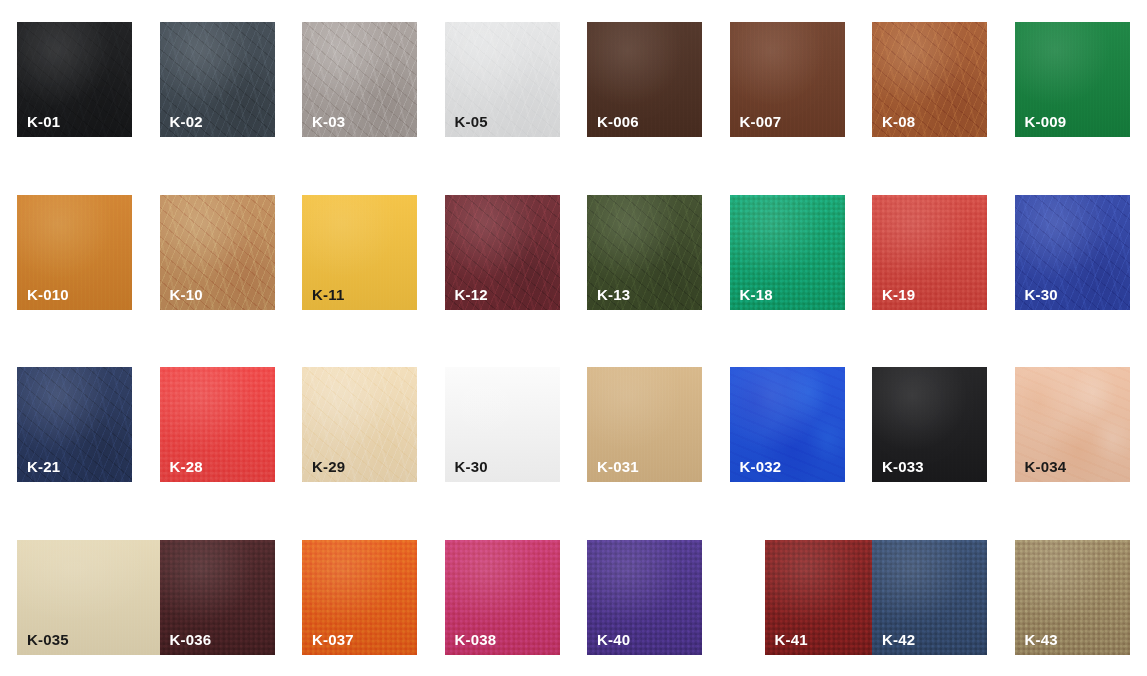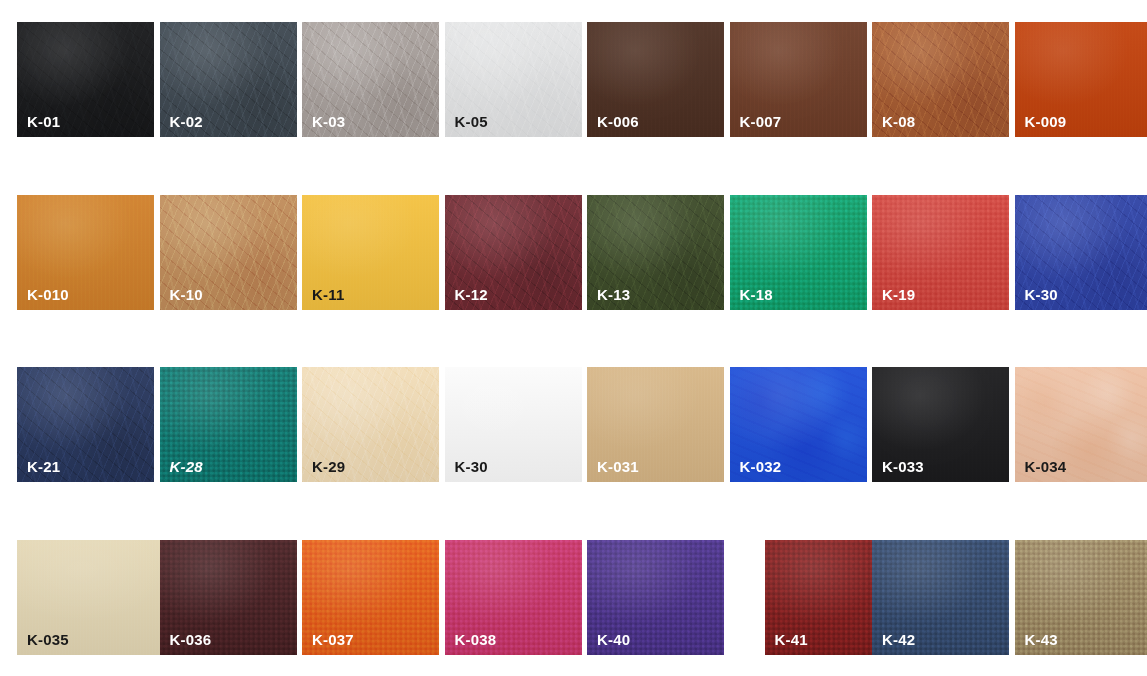--- a/index.html
+++ b/index.html
@@ -24,21 +24,21 @@
     padding: 22px 0 0 17px;
     display: grid;
     grid-template-columns: repeat(8, 115px);
     grid-template-rows: repeat(4, 115px);
     column-gap: 27.5px;
     row-gap: 57.5px;
   }
 
   .swatch {
     position: relative;
-    width: 137px;
+    width: 115px;
     height: 115px;
     overflow: hidden;
     background-repeat: no-repeat;
     background-size: 100% 100%;
     isolation: isolate;
   }
 
   
   .swatch .grain {
     position: absolute;
@@ -139,21 +139,21 @@
     <div class="swatch" style="background-color: rgb(108, 60, 39);">
       <div class="grain t-smooth"></div>
       <div class="sheen"></div>
       <span class="swatch-label light">K-007</span>
     </div>
     <div class="swatch" style="background-color: rgb(165, 90, 48);">
       <div class="grain t-crinkle"></div>
       <div class="sheen"></div>
       <span class="swatch-label light">K-08</span>
     </div>
-    <div class="swatch" style="background-color: #c2410c;">
+    <div class="swatch" style="background-color: #15803d;">
       <div class="grain t-flat"></div>
       <div class="sheen"></div>
       <span class="swatch-label light">K-009</span>
     </div>
     <div class="swatch" style="background-color: rgb(208, 127, 42);">
       <div class="grain t-smooth"></div>
       <div class="sheen"></div>
       <span class="swatch-label light">K-010</span>
     </div>
     <div class="swatch" style="background-color: rgb(192, 140, 90);">
@@ -189,21 +189,21 @@
     <div class="swatch" style="background-color: rgb(47, 67, 165);">
       <div class="grain t-crinkle"></div>
       <div class="sheen"></div>
       <span class="swatch-label light">K-30</span>
     </div>
     <div class="swatch" style="background-color: rgb(39, 54, 92);">
       <div class="grain t-crinkle"></div>
       <div class="sheen"></div>
       <span class="swatch-label light">K-21</span>
     </div>
-    <div class="swatch" style="background-color: #0f766e; font-style: italic;">
+    <div class="swatch" style="background-color: #ef4444;">
       <div class="grain t-pebble"></div>
       <div class="sheen"></div>
       <span class="swatch-label light">K-28</span>
     </div>
     <div class="swatch" style="background-color: rgb(242, 221, 184);">
       <div class="grain t-crinkle"></div>
       <div class="sheen"></div>
       <span class="swatch-label dark">K-29</span>
     </div>
     <div class="swatch" style="background-color: rgb(251, 251, 251);">

